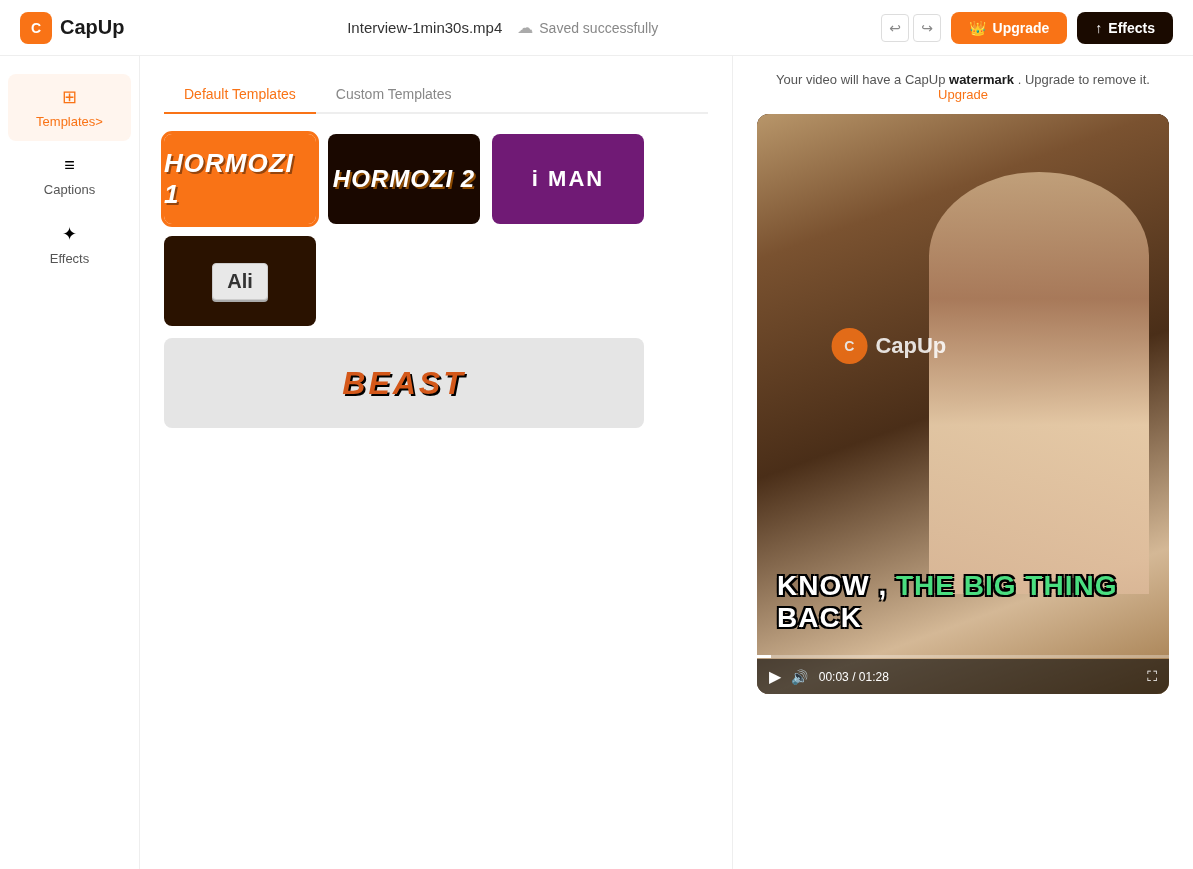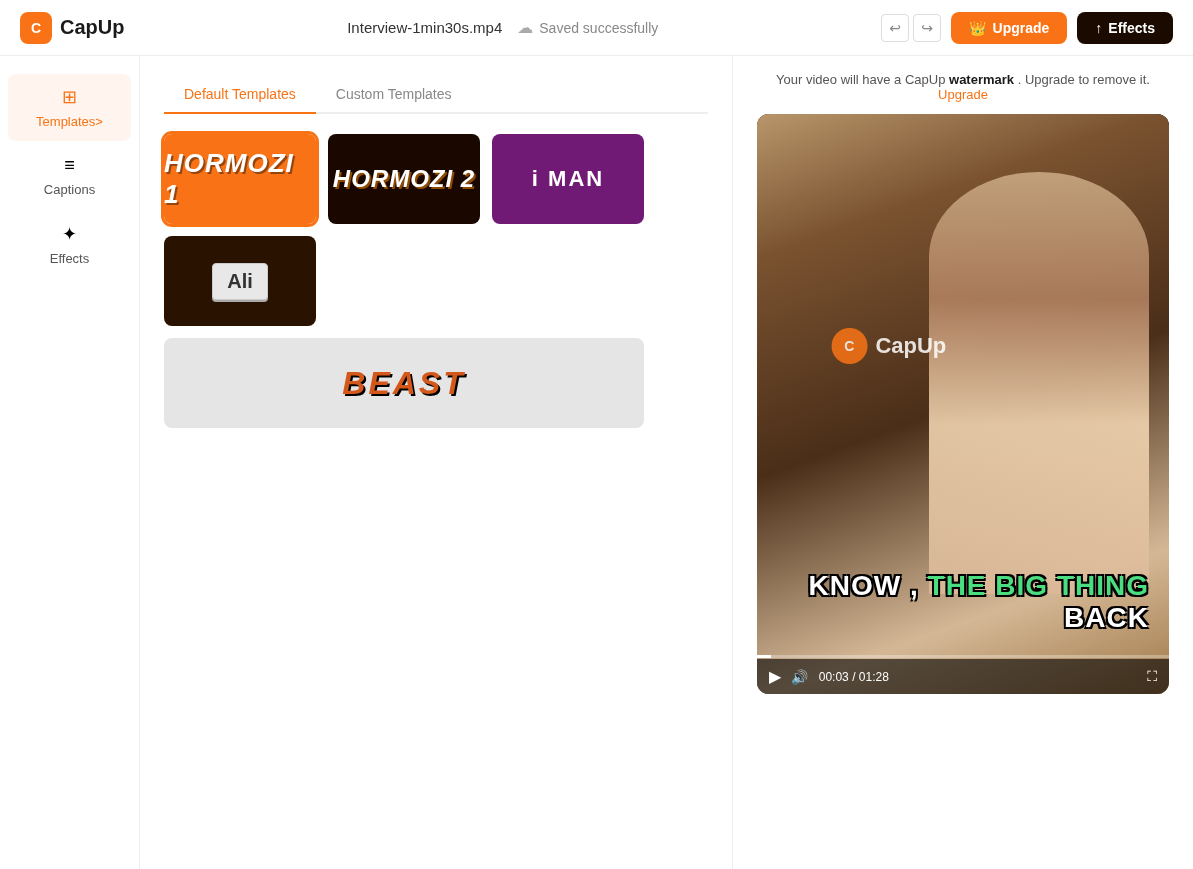--- a/index.html
+++ b/index.html
@@ -144,21 +144,21 @@
       display: flex; align-items: center; gap: 8px; opacity: 0.85;
     }
     .capup-wm-icon {
       width: 36px; height: 36px; background: #f97316; border-radius: 50%;
       display: flex; align-items: center; justify-content: center;
       color: white; font-weight: bold; font-size: 14px;
     }
     .capup-wm-text { color: white; font-size: 22px; font-weight: 700; }
     .video-caption {
       position: absolute; bottom: 60px; left: 0; right: 0;
-      text-align: right; padding: 0 20px;
+      text-align: left; padding: 0 20px;
     }
     .caption-line1 {
       font-size: 28px; font-weight: 900; color: white;
       text-shadow: -2px -2px 0 #000, 2px -2px 0 #000, -2px 2px 0 #000, 2px 2px 0 #000;
       letter-spacing: 1px;
     }
     .caption-highlight { color: #4ade80; }
     .caption-line2 {
       font-size: 28px; font-weight: 700; color: white;
       text-shadow: -2px -2px 0 #000, 2px -2px 0 #000, -2px 2px 0 #000, 2px 2px 0 #000;

